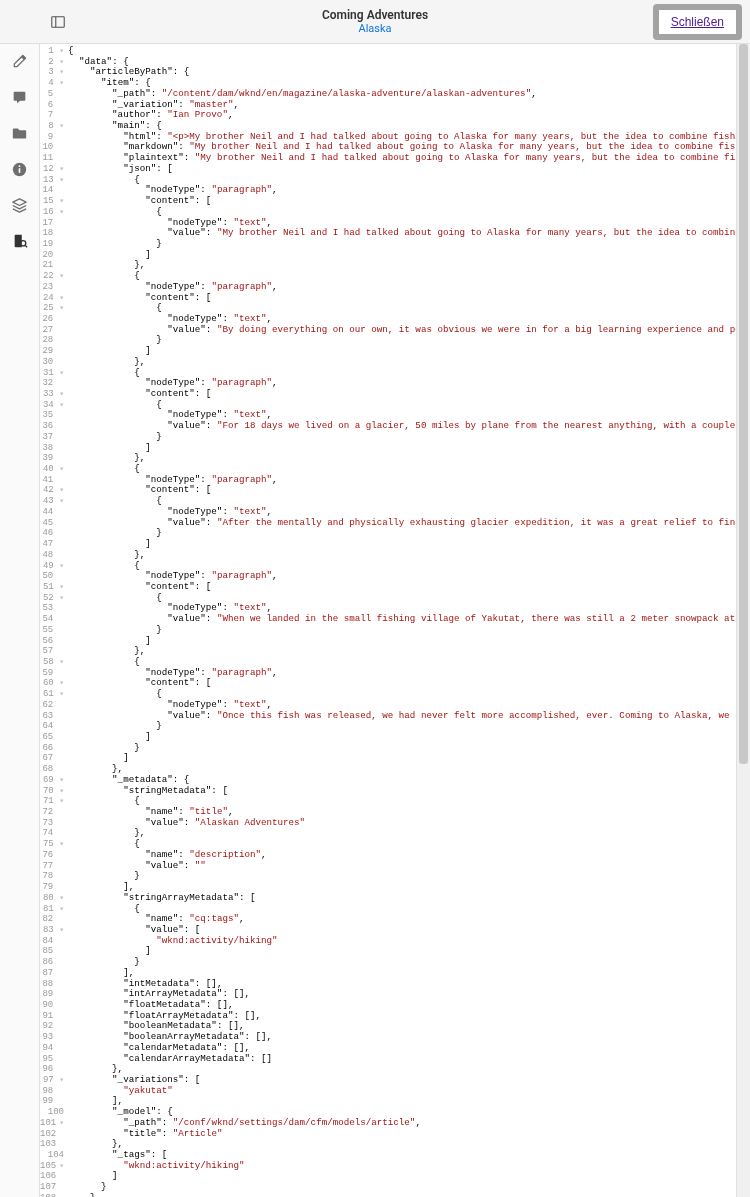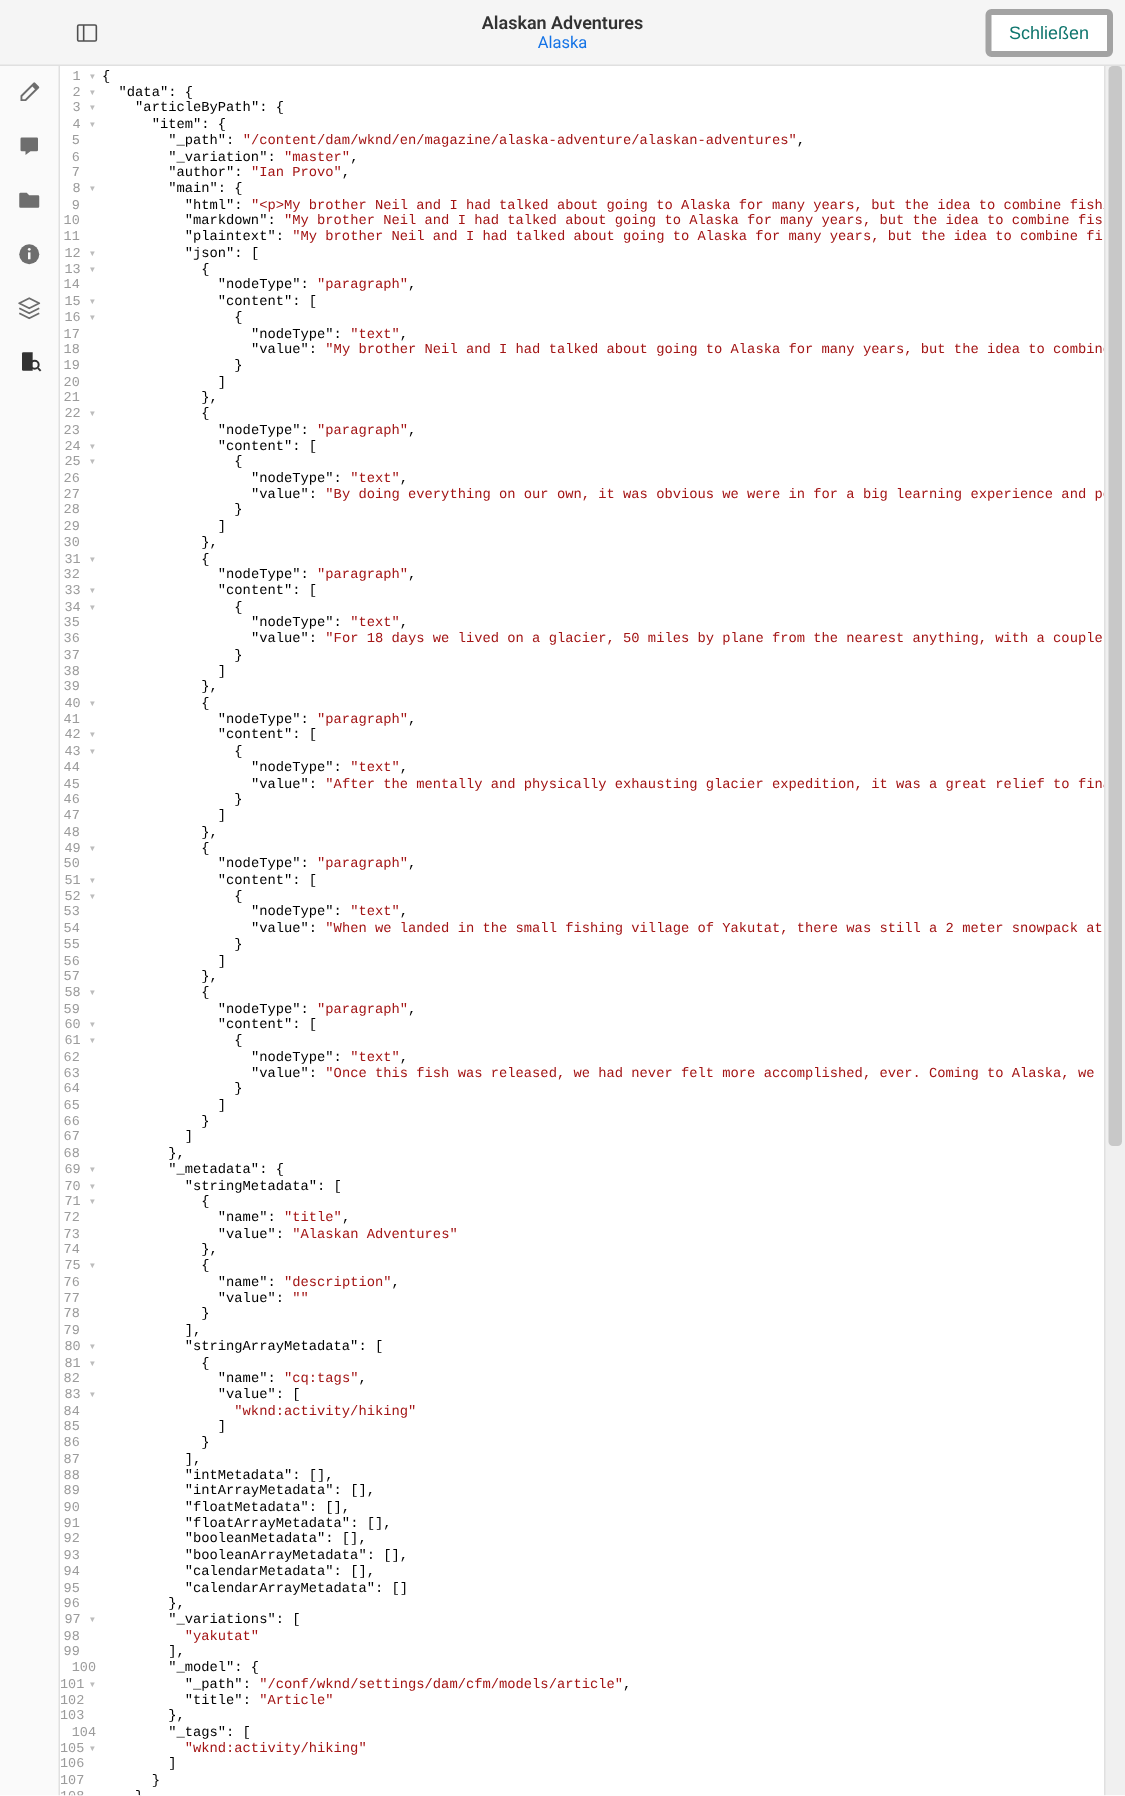--- a/index.html
+++ b/index.html
@@ -32,27 +32,28 @@
   .title-area {
     position: absolute;
     left: 50%;
     transform: translateX(-50%);
     text-align: center;
   }
   .title-main { font-size: 12px; font-weight: 600; color: #323232; }
   .title-sub { font-size: 11px; color: #1473e6; }
   .close-btn {
     margin-left: auto;
-    border: 4px solid #a3a3a3;
+    border: 6px solid #a3a3a3;
     background: #fff;
     padding: 5px 12px;
     border-radius: 4px;
     font-size: 12px;
-    color: #0f766e;
+    color: #4c1d95;
     cursor: pointer;
+    text-decoration: underline;
   }
   .main-area {
     display: flex;
     height: calc(100% - 44px);
   }
   .sidebar {
     width: 40px;
     border-right: 1px solid #e0e0e0;
     background: #fafafa;
     display: flex;
@@ -123,21 +124,21 @@
 <body>
 
 <div class="header">
   <div class="panel-icon">
     <svg width="16" height="16" viewBox="0 0 18 18" fill="none" stroke="currentColor" stroke-width="1.2">
         <rect x="2" y="3" width="14" height="12" rx="1"></rect>
         <line x1="6.5" y1="3" x2="6.5" y2="15"></line>
       </svg>
   </div>
   <div class="title-area">
-    <div class="title-main">Alaskan Adventures</div>
+    <div class="title-main">Coming Adventures</div>
     <div class="title-sub">Alaska</div>
   </div>
   <button class="close-btn">Schließen</button>
 </div>
 
 <div class="main-area">
   <div class="sidebar">
     <div class="sidebar-item">
       <svg width="15" height="15" viewBox="0 0 18 18" fill="currentColor">
           <path d="M16.7 4.3l-3-3a1 1 0 0 0-1.4 0L2 11.6V16h4.4L16.7 5.7a1 1 0 0 0 0-1.4zM5.6 14.5H3.5v-2.1l8-8 2.1 2.1z"></path>

